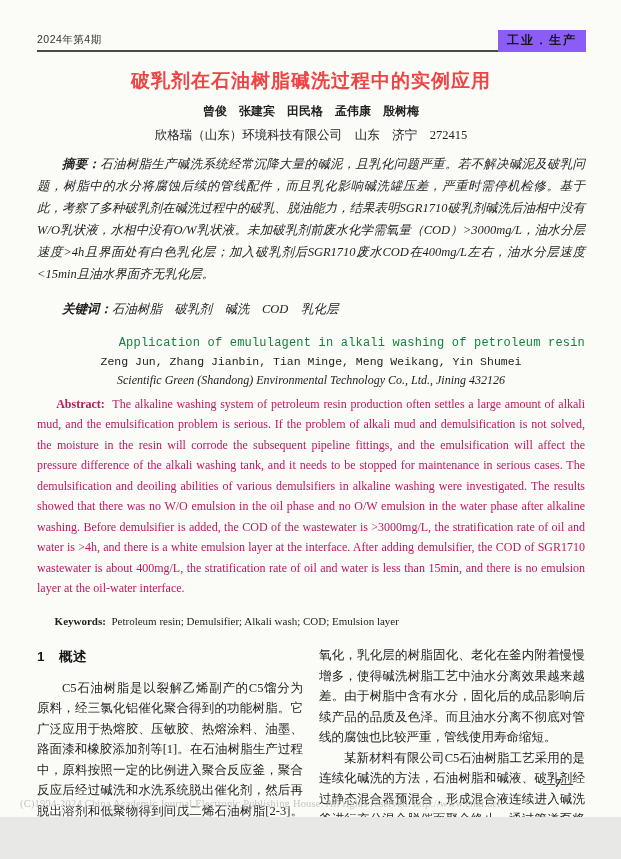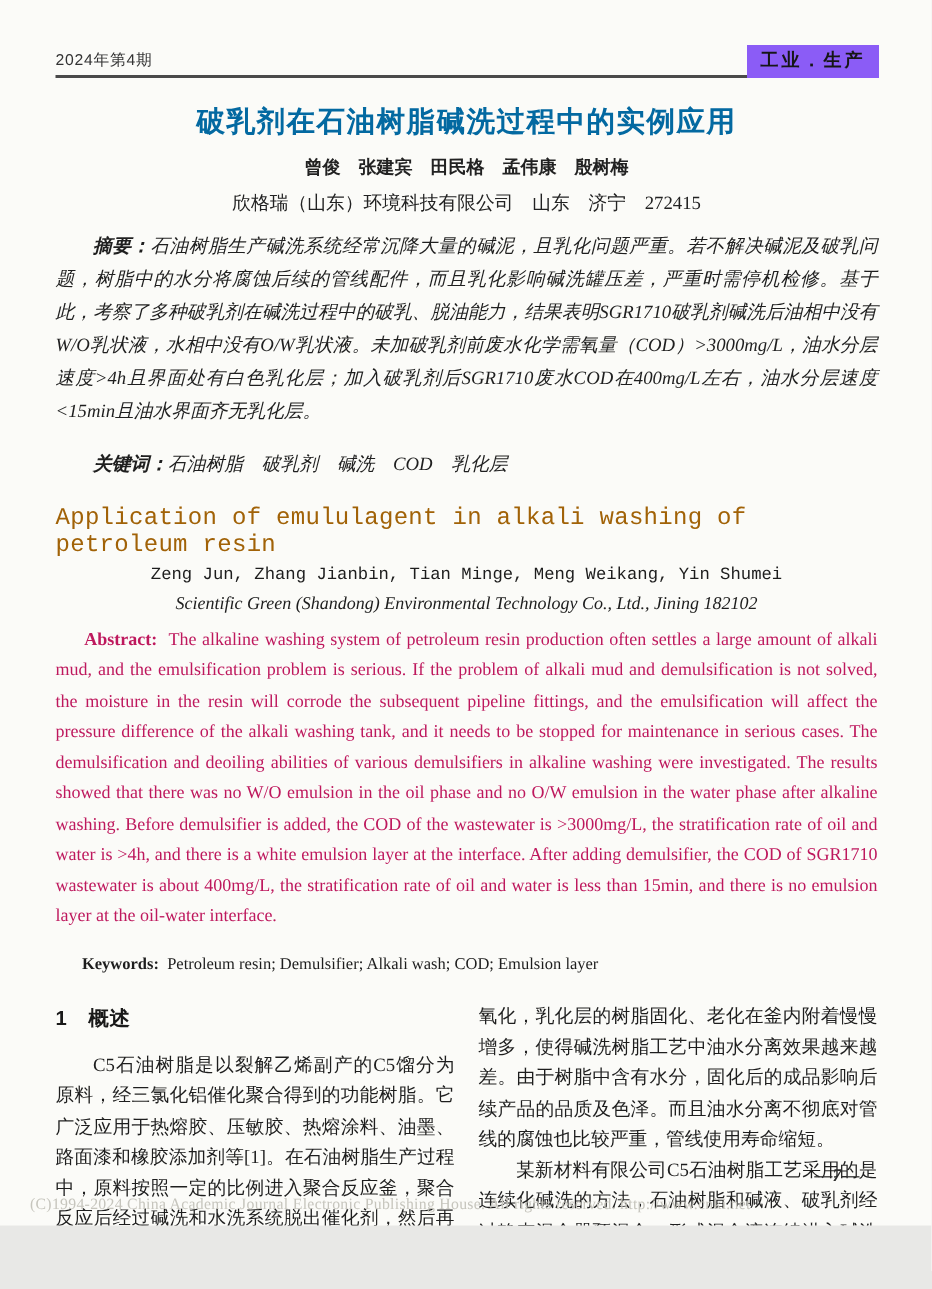--- a/index.html
+++ b/index.html
@@ -30,21 +30,21 @@
     position:absolute;right:-1px;bottom:-2px;
     background:#8b5cf6;color:#161616;
     font-family:"Liberation Sans","DejaVu Sans",sans-serif;
     font-weight:bold;font-size:12px;
     padding:2px 9px 3px 9px;letter-spacing:2px;
   }
   
   .title-zh{
     margin-top:16px;text-align:center;
     font-family:"Liberation Sans","DejaVu Sans",sans-serif;
-    font-size:19px;font-weight:bold;color:#0369a1;letter-spacing:1px;
+    font-size:19px;font-weight:bold;color:#ef4444;letter-spacing:1px;
   }
   .authors-zh{
     margin-top:9px;text-align:center;
     font-family:"Liberation Sans","DejaVu Sans",sans-serif;
     font-size:12px;font-weight:bold;color:#222;
   }
   .affil-zh{
     margin-top:7px;text-align:center;
     font-size:12.5px;color:#222;
   }
@@ -58,23 +58,23 @@
   .abs-zh .lbl{font-weight:bold;}
   .kw-zh{
     font-style:italic;
     font-size:12.5px;line-height:22px;
     text-indent:2em;color:#1f1f1f;margin:0;
   }
   .kw-zh .lbl{font-weight:bold;}
   
   .en-block{margin-top:16px;}
   .en-title{
-    text-align:left;
+    text-align:right;
     font-family:"Liberation Mono","DejaVu Sans Mono",monospace;
-    font-size:16px;color:#a16207;letter-spacing:.2px;
+    font-size:12px;color:#15803d;letter-spacing:.2px;
   }
   .en-authors{
     margin-top:5px;text-align:center;
     font-family:"Liberation Mono","DejaVu Sans Mono",monospace;
     font-size:11.5px;color:#1d1d1d;
   }
   .en-affil{
     margin-top:5px;text-align:center;
     font-style:italic;font-size:12px;color:#1d1d1d;
   }
@@ -129,21 +129,21 @@
   <div class="title-zh">破乳剂在石油树脂碱洗过程中的实例应用</div>
   <div class="authors-zh">曾俊　张建宾　田民格　孟伟康　殷树梅</div>
   <div class="affil-zh">欣格瑞（山东）环境科技有限公司　山东　济宁　272415</div>
 
   <p class="abs-zh"><span class="lbl">摘要：</span><span>石油树脂生产碱洗系统经常沉降大量的碱泥，且乳化问题严重。若不解决碱泥及破乳问题，树脂中的水分将腐蚀后续的管线配件，而且乳化影响碱洗罐压差，严重时需停机检修。基于此，考察了多种破乳剂在碱洗过程中的破乳、脱油能力，结果表明SGR1710破乳剂碱洗后油相中没有W/O乳状液，水相中没有O/W乳状液。未加破乳剂前废水化学需氧量（COD）&gt;3000mg/L，油水分层速度&gt;4h且界面处有白色乳化层；加入破乳剂后SGR1710废水COD在400mg/L左右，油水分层速度&lt;15min且油水界面齐无乳化层。</span></p>
   <p class="kw-zh"><span class="lbl">关键词：</span><span>石油树脂　破乳剂　碱洗　COD　乳化层</span></p>
 
   <div class="en-block">
     <div class="en-title">Application of emululagent in alkali washing of petroleum resin</div>
     <div class="en-authors">Zeng Jun, Zhang Jianbin, Tian Minge, Meng Weikang, Yin Shumei</div>
-    <div class="en-affil">Scientific Green (Shandong) Environmental Technology Co., Ltd., Jining 182102</div>
+    <div class="en-affil">Scientific Green (Shandong) Environmental Technology Co., Ltd., Jining 432126</div>
     <p class="en-abs"><span class="lbl">Abstract:</span><span>&nbsp;&nbsp;</span><span>The alkaline washing system of petroleum resin production often settles a large amount of alkali mud, and the emulsification problem is serious. If the problem of alkali mud and demulsification is not solved, the moisture in the resin will corrode the subsequent pipeline fittings, and the emulsification will affect the pressure difference of the alkali washing tank, and it needs to be stopped for maintenance in serious cases. The demulsification and deoiling abilities of various demulsifiers in alkaline washing were investigated. The results showed that there was no W/O emulsion in the oil phase and no O/W emulsion in the water phase after alkaline washing. Before demulsifier is added, the COD of the wastewater is &gt;3000mg/L, the stratification rate of oil and water is &gt;4h, and there is a white emulsion layer at the interface. After adding demulsifier, the COD of SGR1710 wastewater is about 400mg/L, the stratification rate of oil and water is less than 15min, and there is no emulsion layer at the oil-water interface.</span></p>
     <p class="en-kw"><span class="lbl">Keywords:</span><span>&nbsp;&nbsp;</span><span>Petroleum resin; Demulsifier; Alkali wash; COD; Emulsion layer</span></p>
   </div>
 
   <div class="columns">
     <div class="col">
       <div class="h-sec">1　概述</div>
       <p class="ind">C5石油树脂是以裂解乙烯副产的C5馏分为原料，经三氯化铝催化聚合得到的功能树脂。它广泛应用于热熔胶、压敏胶、热熔涂料、油墨、路面漆和橡胶添加剂等[1]。在石油树脂生产过程中，原料按照一定的比例进入聚合反应釜，聚合反应后经过碱洗和水洗系统脱出催化剂，然后再脱出溶剂和低聚物得到间戊二烯石油树脂[2-3]。碱洗、水洗中的催化剂三氯化铝被包裹在粗石油树脂中无法和碱液结合，悬浮在沉降水洗系统的中间层，形成大量的碱泥。若处理不当则会造成沉降水洗系统的压差增大，导致管线堵塞，需停产检修[4-5]。另外，在树脂液生产过程中，含有一些水，如果不及时脱水则会增加增肌泵、管线和贮罐的工作负荷，还会引起金属表面的腐蚀和结垢。另外，排放的水中含油也会造成环境污染和产品（树脂液）的浪费[6-7]。</p>
 
     </div>

